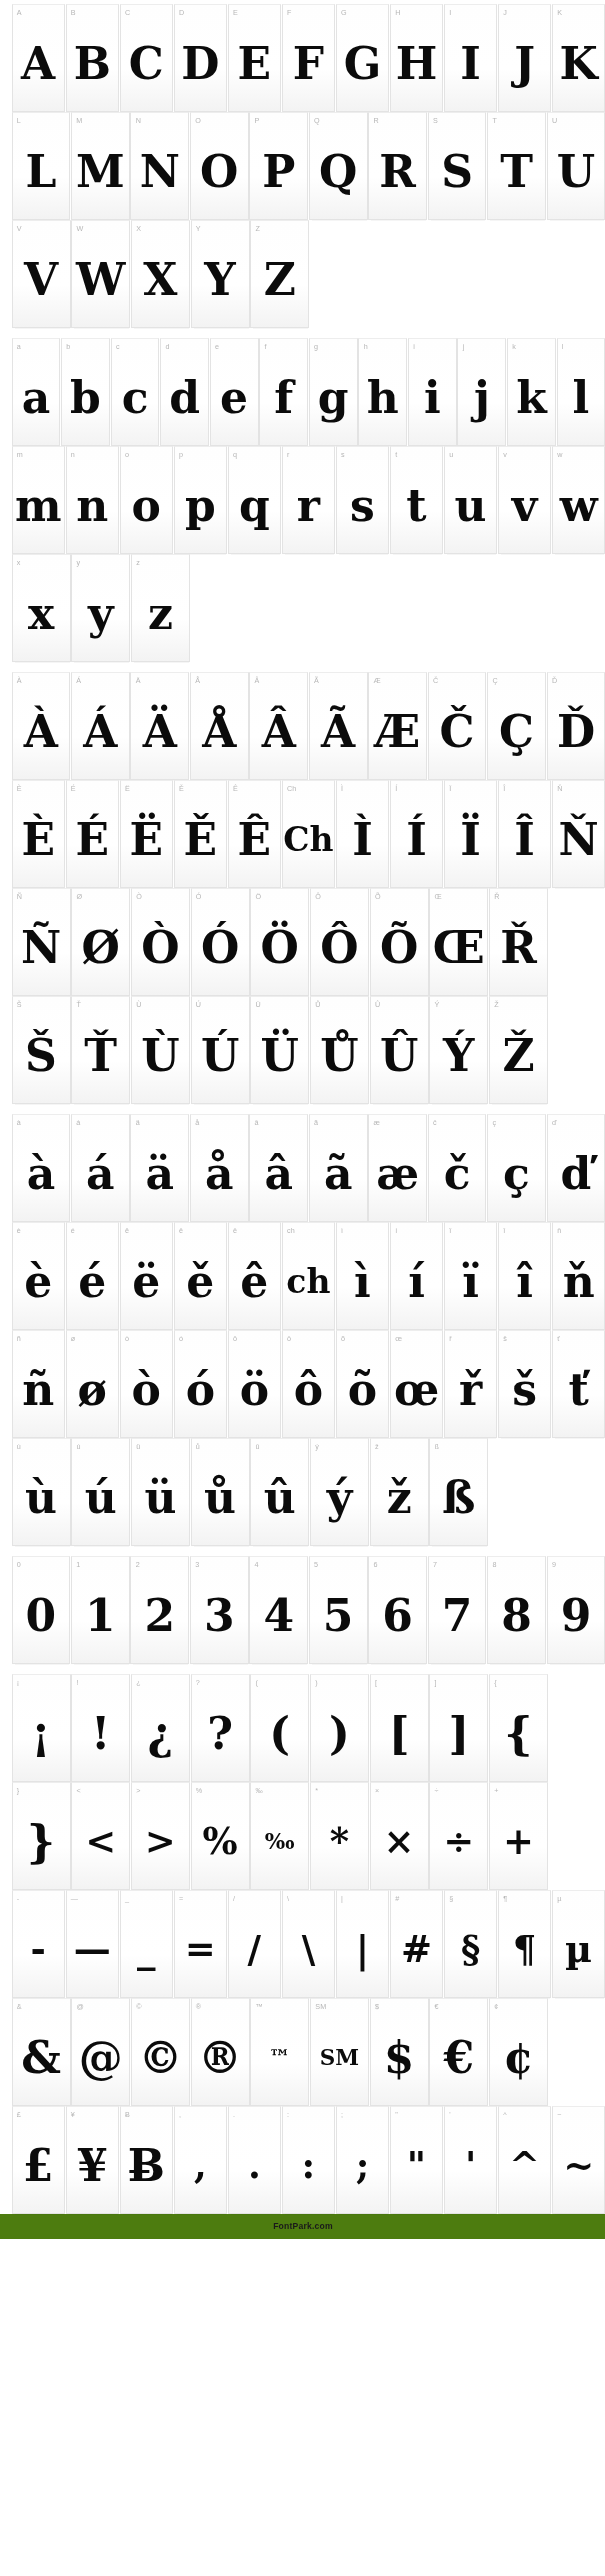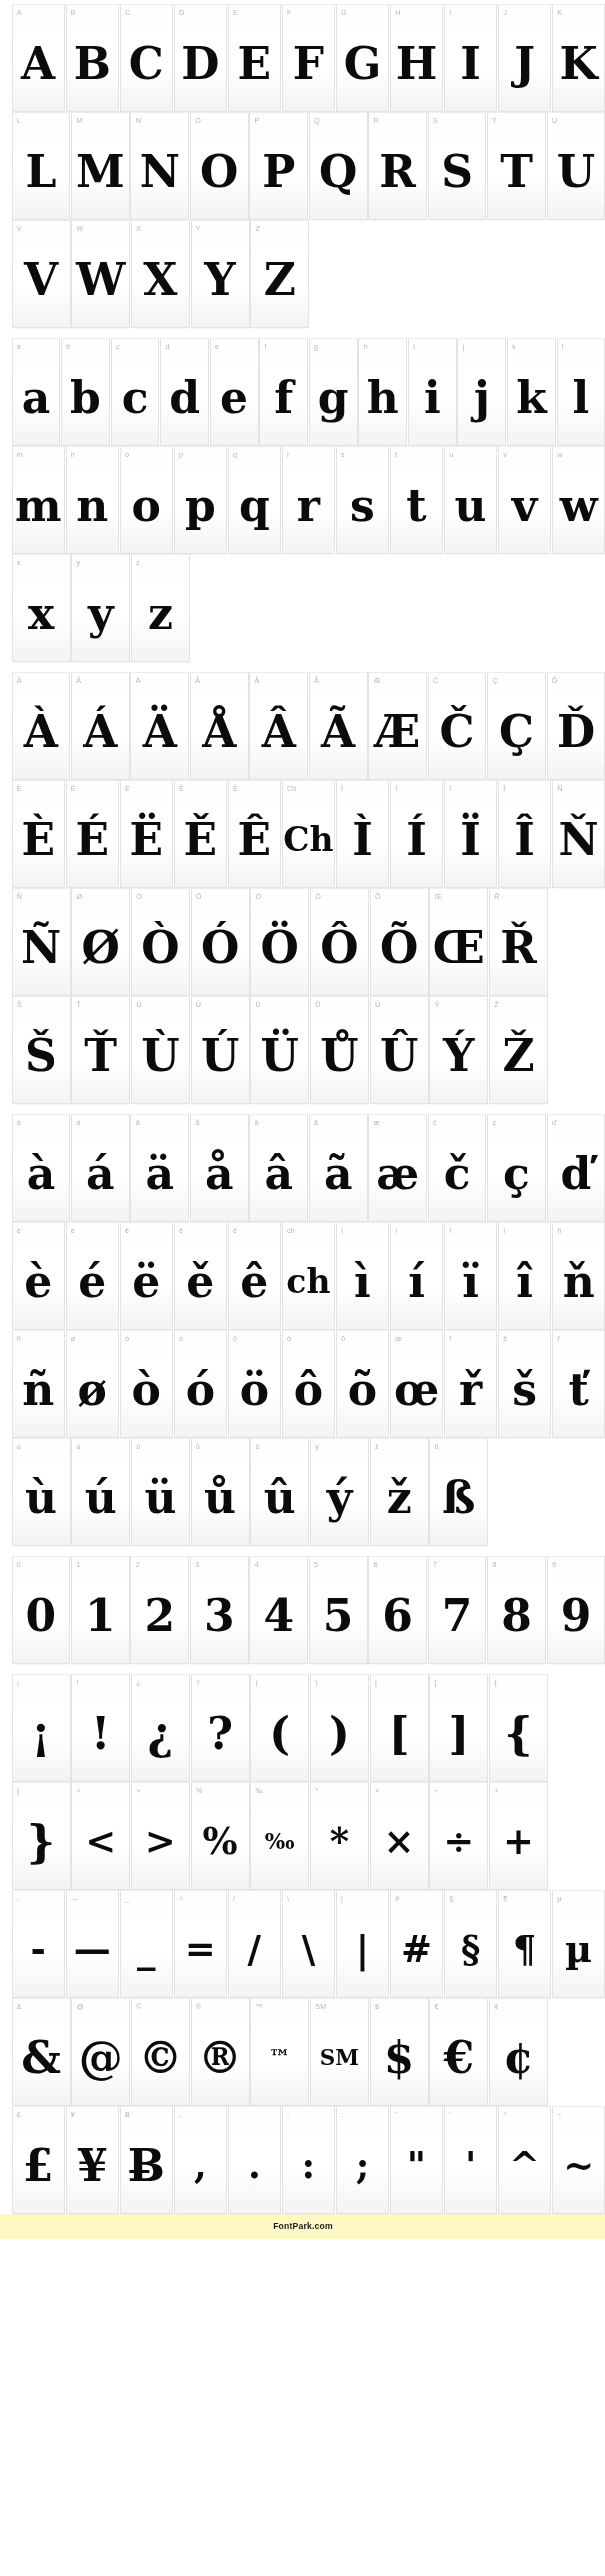--- a/index.html
+++ b/index.html
@@ -77,21 +77,21 @@
   .footer {
     width: 606px;
     height: 24.4px;
     display: flex;
     align-items: center;
     justify-content: center;
     font-size: 8.6px;
     font-weight: bold;
     color: #1a1a1a;
     letter-spacing: 0.2px;
-    background: #fef9c3;
+    background: #4d7c0f;
   }
   .footer .fp-park { color: #1a1a1a; }
 </style>
 </head>
 <body>
 
 <div class="page">
   <div id="grid-root">
       <div class="row">
         <div class="cell">

